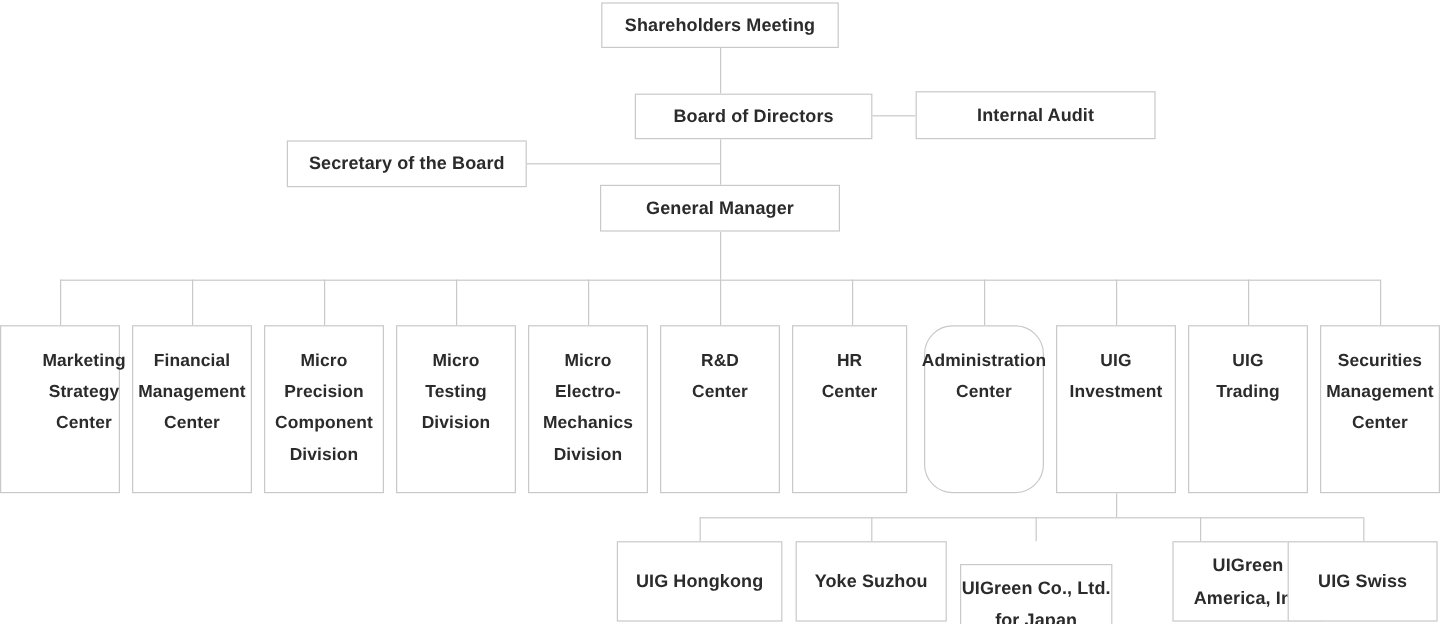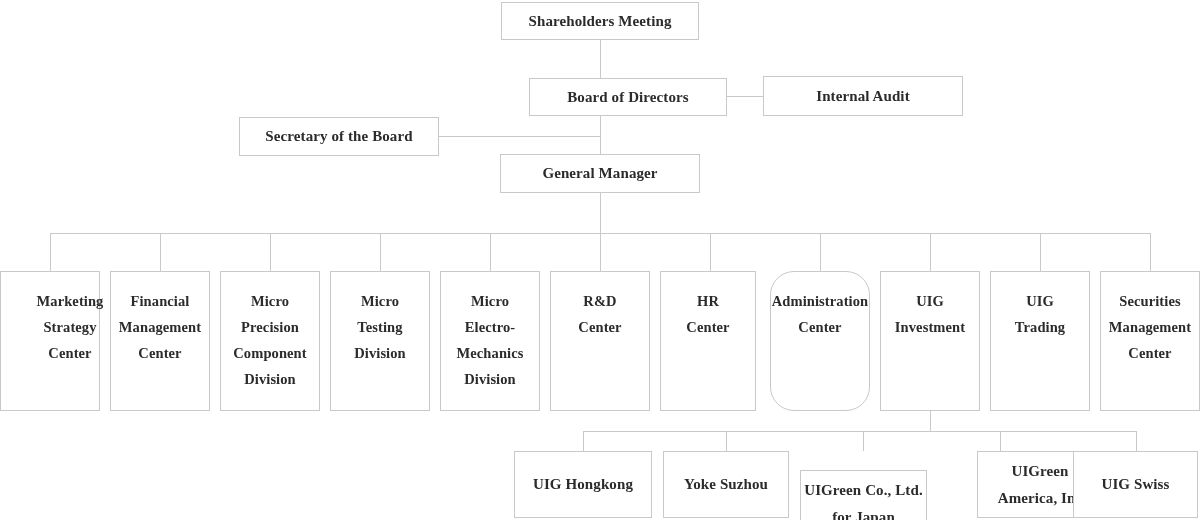--- a/index.html
+++ b/index.html
@@ -27,21 +27,20 @@
     justify-content: center;
     text-align: center;
     font-size: 15px;
     font-weight: 600;
     letter-spacing: 0.1px;
   }
   .node span {
     display: block;
     line-height: 27px;
     white-space: nowrap;
-    font-family: Liberation Serif, serif;
   }
   .node.department {
     justify-content: flex-start;
     padding-top: 16px;
     font-size: 14.5px;
   }
   .node.department span {
     line-height: 26px;
   }
   .line-h, .line-v {

